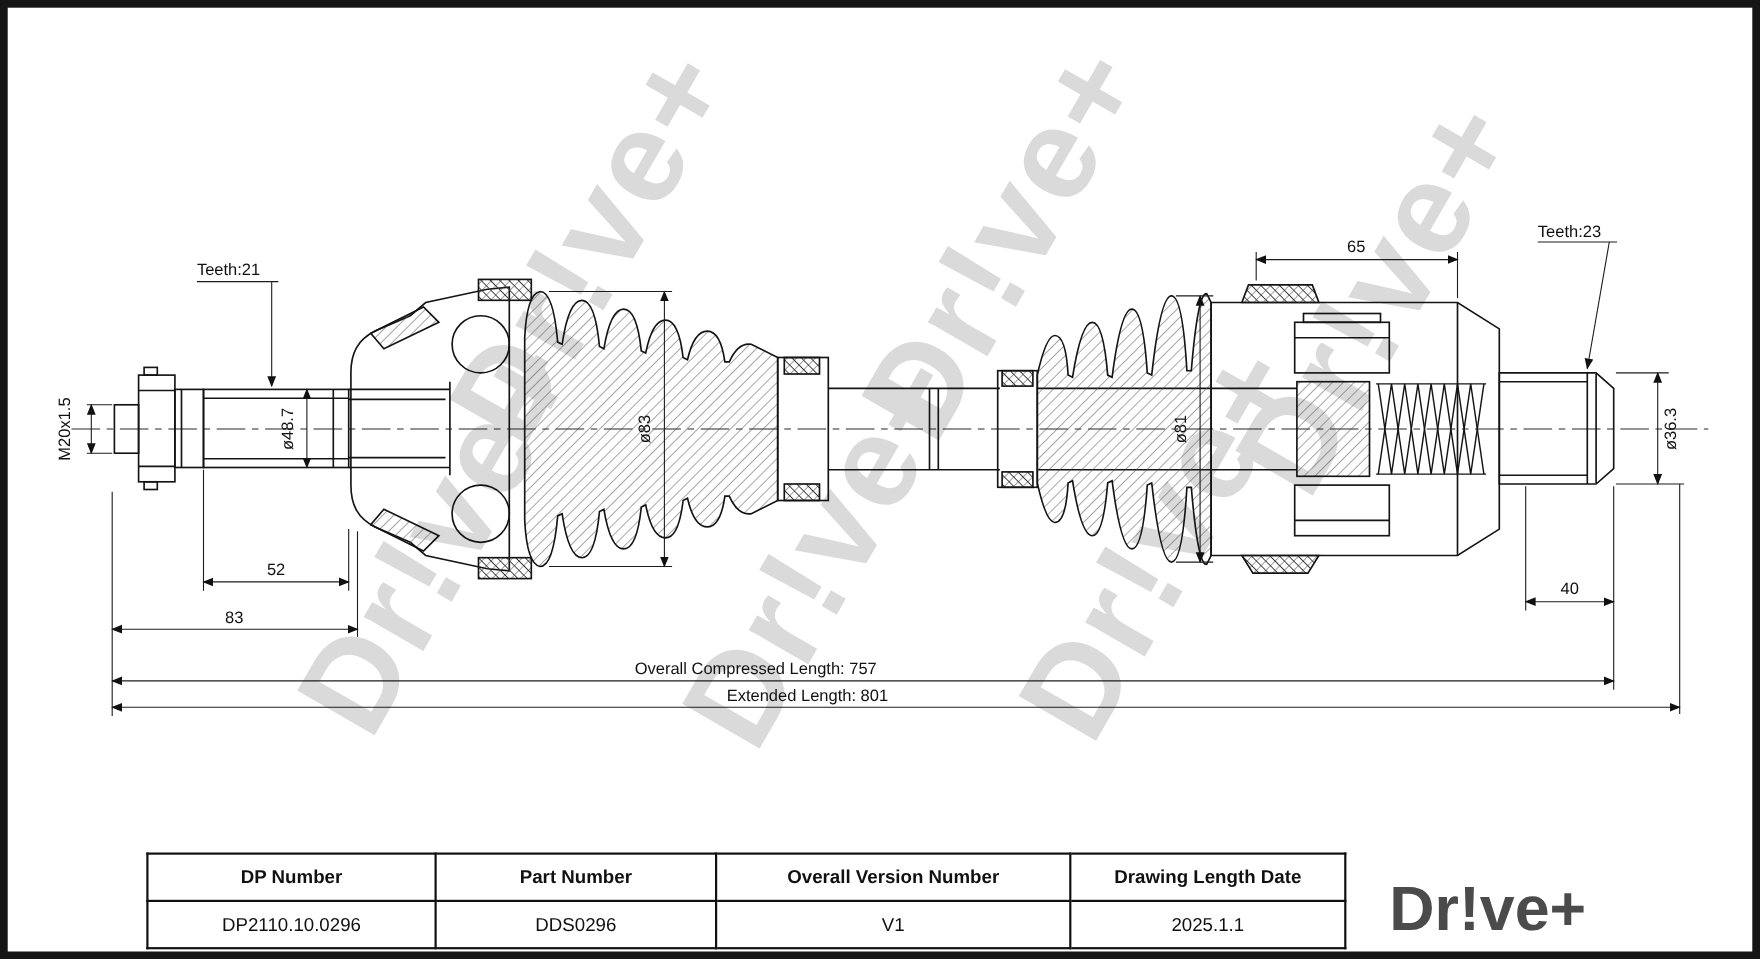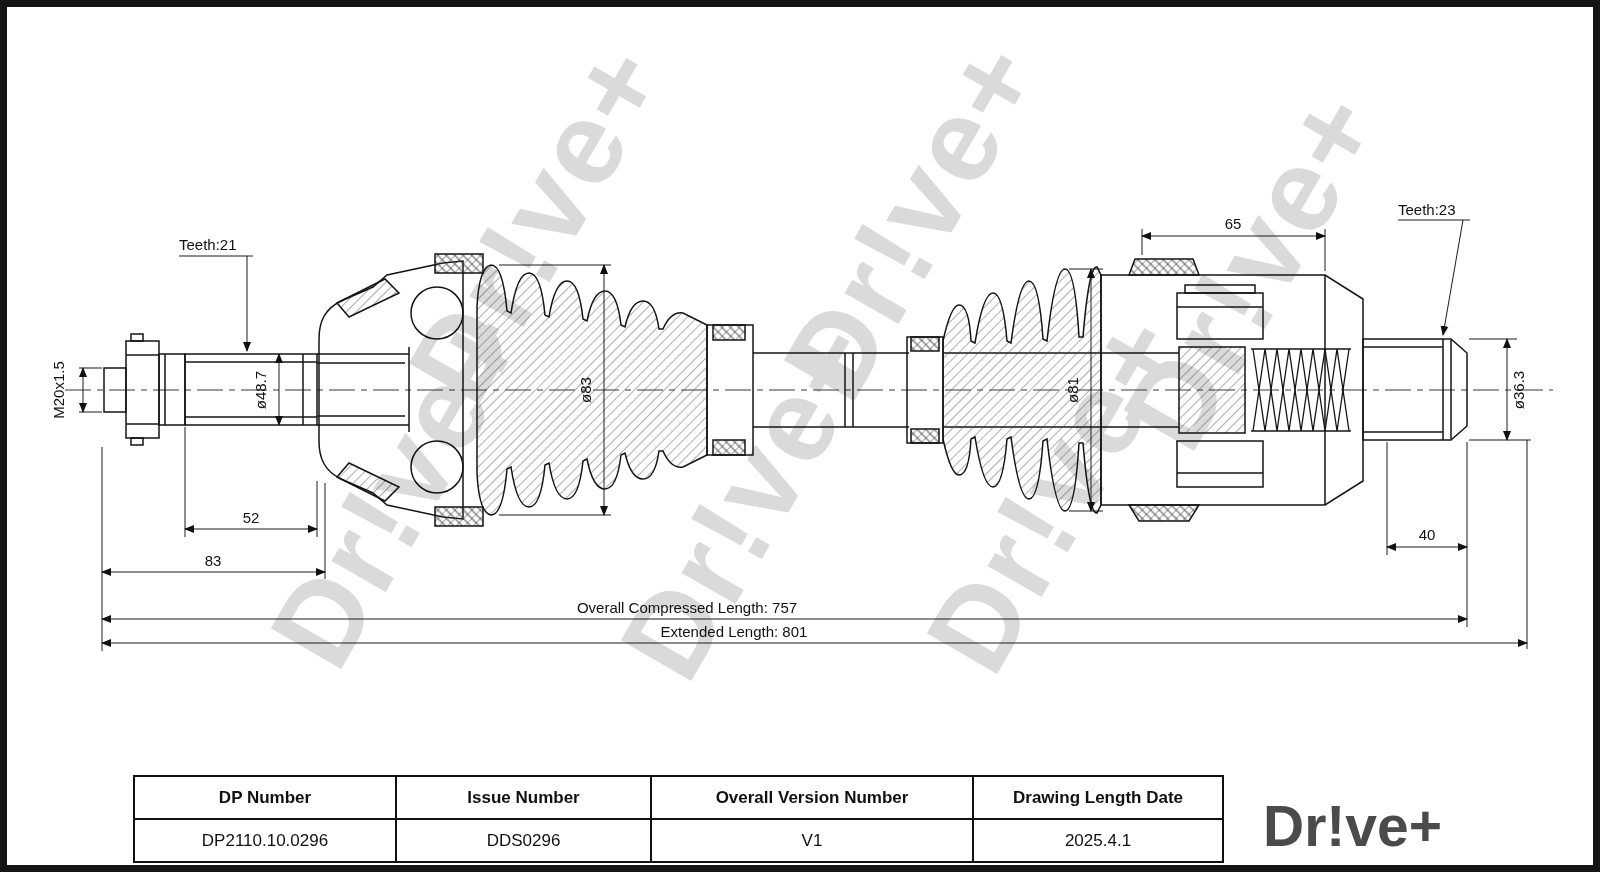--- a/index.html
+++ b/index.html
@@ -236,28 +236,28 @@
   <table class="title-block">
     <colgroup>
       <col style="width:262px">
         <col style="width:255px">
         <col style="width:322px">
         <col style="width:250px">
     </colgroup>
     <tbody>
         <tr class="hdr">
       <td>DP Number</td>
-      <td>Issue Number</td>
+      <td>Part Number</td>
       <td>Overall Version Number</td>
       <td>Drawing Length Date</td>
     </tr>
     <tr>
       <td>DP2110.10.0296</td>
       <td>DDS0296</td>
       <td>V1</td>
-      <td>2025.4.1</td>
+      <td>2025.1.1</td>
     </tr>
   </tbody>
     </table>
 
   <div class="brand-logo">Dr!ve+</div>
 
 </div>
 
 </body></html>

